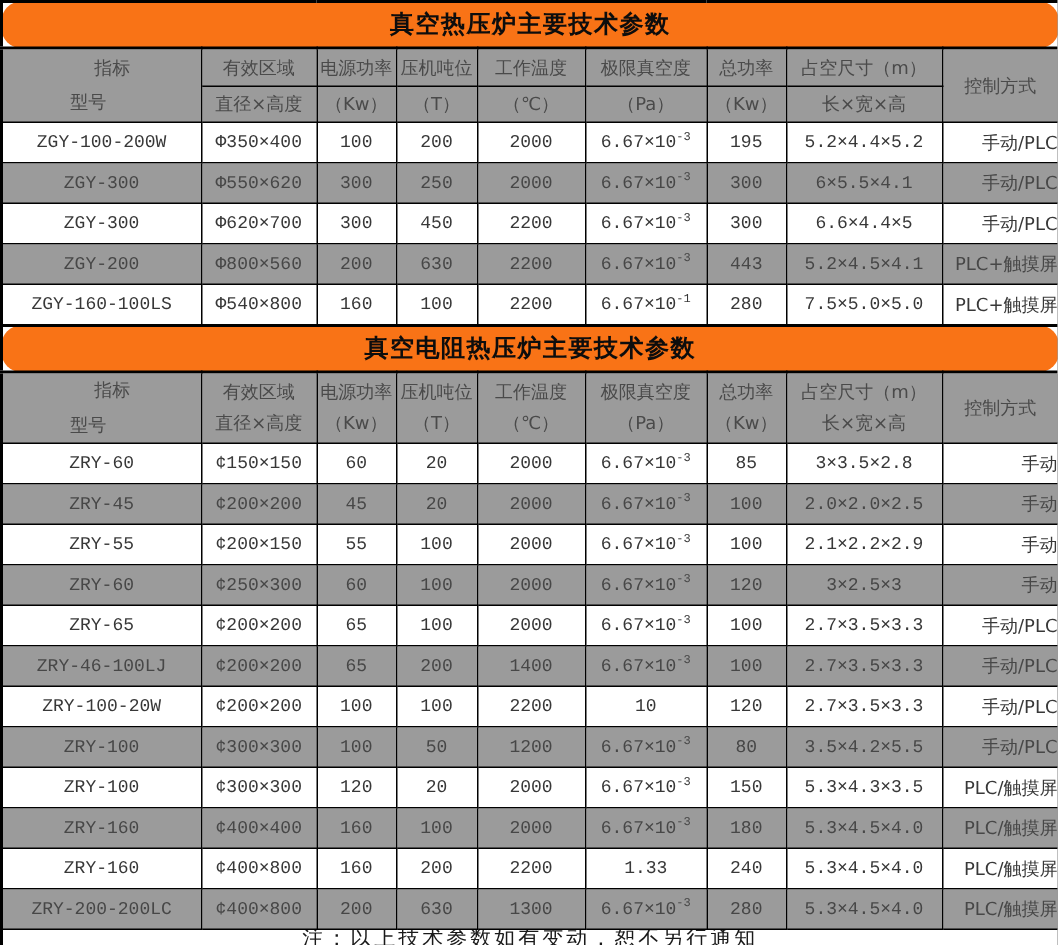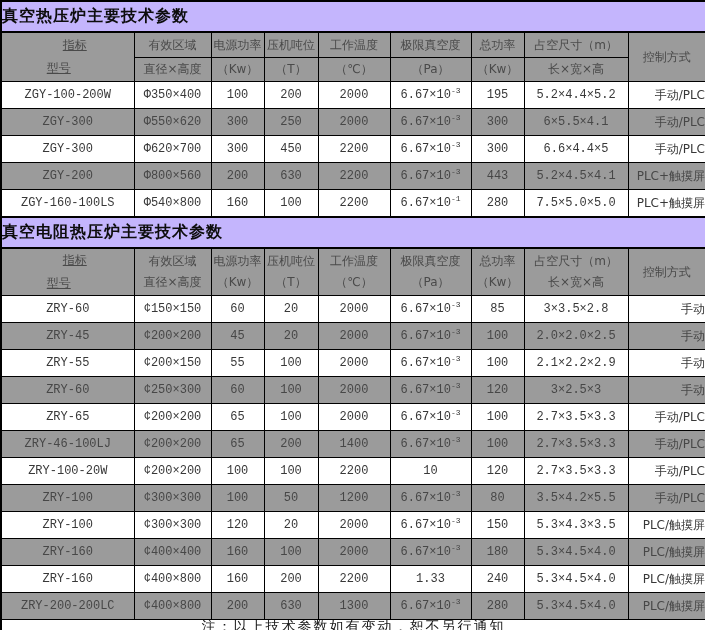--- a/index.html
+++ b/index.html
@@ -8,36 +8,37 @@
     font-family:"DejaVu Sans",sans-serif;
   }
   table{
     border-collapse:collapse;table-layout:fixed;width:705px;
     border:2px solid #000;
   }
   td{border:1px solid #000;padding:0;overflow:hidden;white-space:nowrap;vertical-align:middle;}
   
   tr.title td{
     border-top:2px solid #000;border-bottom:2px solid #000;
-    background:#c4b5fd;color:#0d0d0d;
-    font-weight:bold;font-size:16px;text-align:left;height:29px;
+    background:#f97316;color:#0d0d0d;
+    font-weight:bold;font-size:16px;text-align:center;height:29px;
     letter-spacing:1px;
+    border-radius:13px;
   }
   
   tr.hdr td{
     background:#9b9b9b;color:#4a4a4a;
     font-size:12px;text-align:center;
   }
   tr.h-top td{height:24px;}
   tr.h-bot td{height:23px;}
   tr.hdr2 td{height:44px;}
   .two-line div{line-height:21px;height:21px;}
   .c1 .zb{transform:translateX(7px);}
   .c1 .xh{transform:translateX(-9px);}
-  .c1 div{line-height:23px;height:23px;text-decoration:underline;}
+  .c1 div{line-height:23px;height:23px;}
   
   tbody.data td{
     height:26px;font-size:12px;text-align:center;
     color:#383838;background:#ffffff;
     font-family:"Liberation Mono","DejaVu Sans Mono",monospace;
   }
   tbody.data tr.alt td{background:#9b9b9b;color:#474747;}
   tbody.data td.ctrl{font-family:"DejaVu Sans",sans-serif;text-align:right;}
   sup{font-size:8px;vertical-align:super;line-height:0;}
   

